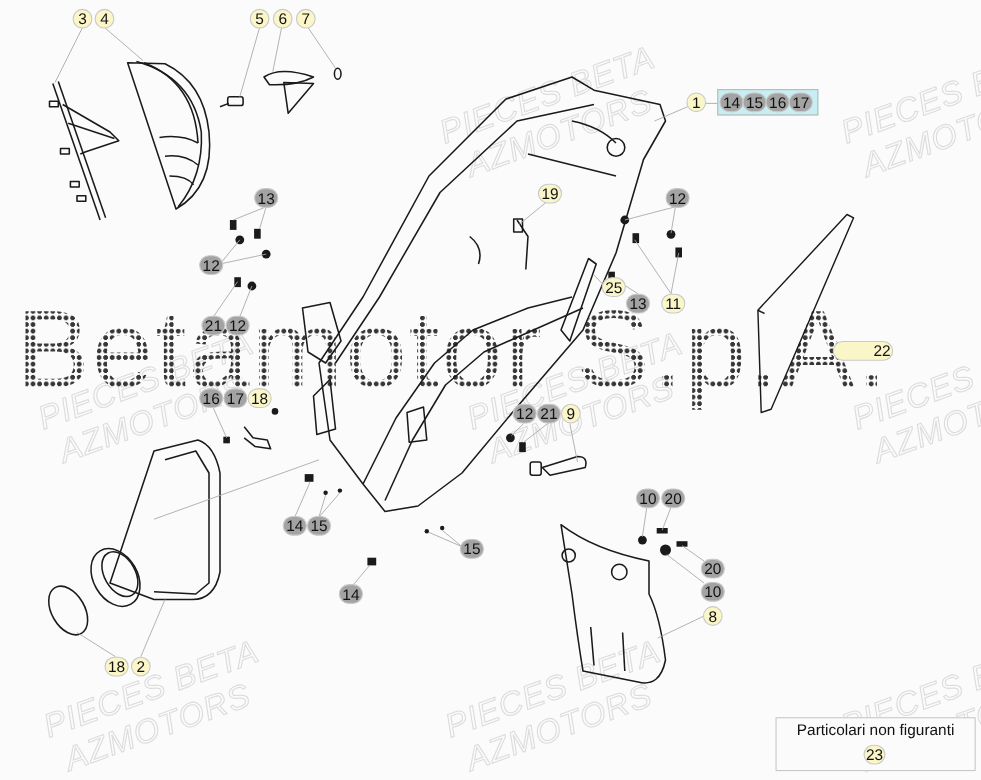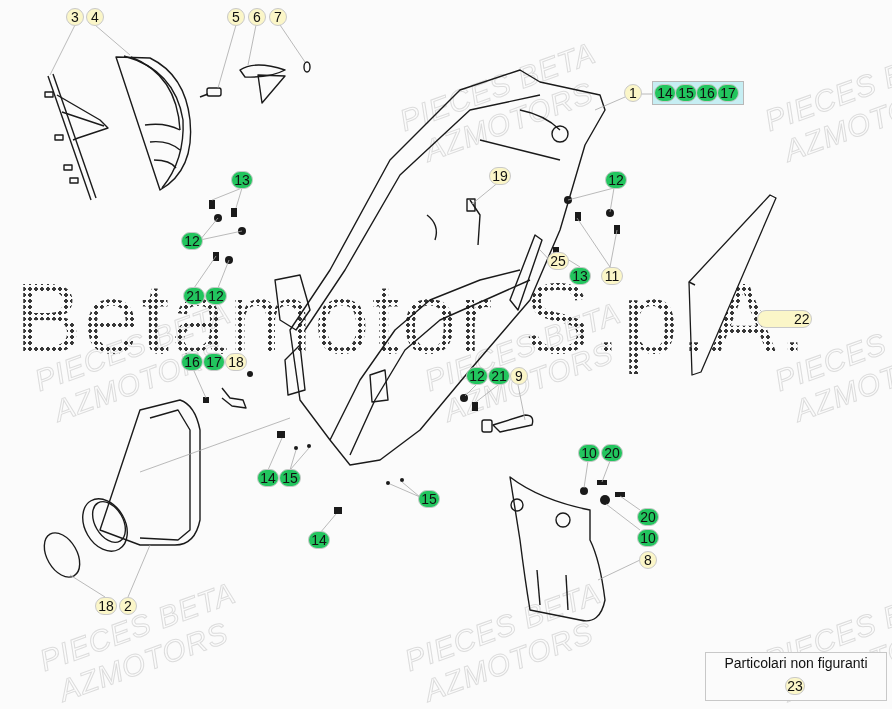--- a/index.html
+++ b/index.html
@@ -6,21 +6,21 @@
   body { width:892px; height:709px; position:relative; overflow:hidden; font-family:"Liberation Sans", sans-serif; }
   #canvas { position:absolute; left:0; top:0; width:892px; height:709px; background:#fbfbfb; }
   svg.art { position:absolute; left:0; top:0; }
   .callout {
     position:absolute; height:18px; min-width:18px; padding:0 1px; box-sizing:border-box;
     border-radius:9px; border:1px solid #c9c9c9;
     font-size:14px; line-height:16px; text-align:center; color:#111;
     font-family:"Liberation Sans", sans-serif;
   }
   .callout.y { background:#fbf6c8; }
-  .callout.c { background:#22c55e; }
+  .callout.c { background:#a3a3a3; }
   .group-box { position:absolute; border:1px solid #b8b8b8; background:#c6eef3; }
   .note-box { position:absolute; left:705px; top:652px; width:180px; height:47px; border:1px solid #c8c8c8; background:#fbfbfb; }
   .note-title { position:absolute; left:0; top:2px; width:180px; text-align:center; font-size:14px; color:#111; }
   .note-num { position:absolute; left:79px; top:24px; }
   .wm { position:absolute; font-size:30px; font-style:italic; color:transparent; -webkit-text-stroke:1px #dcdcdc; transform:rotate(-20deg); white-space:nowrap; font-family:"Liberation Sans", sans-serif; letter-spacing:1px;}
   .dotlogo { position:absolute; left:15px; top:268px; font-size:100px; line-height:100px; color:transparent; -webkit-text-stroke:3px #222; font-family:"Liberation Sans", sans-serif; letter-spacing:2px; white-space:nowrap; opacity:0.9;
     -webkit-text-stroke-color:#222; }
   .dotlogo span { background-image: radial-gradient(#222 45%, transparent 50%); background-size:6px 6px; -webkit-background-clip:text; background-clip:text; color:transparent; -webkit-text-stroke:0; }
 </style>
 </head>

